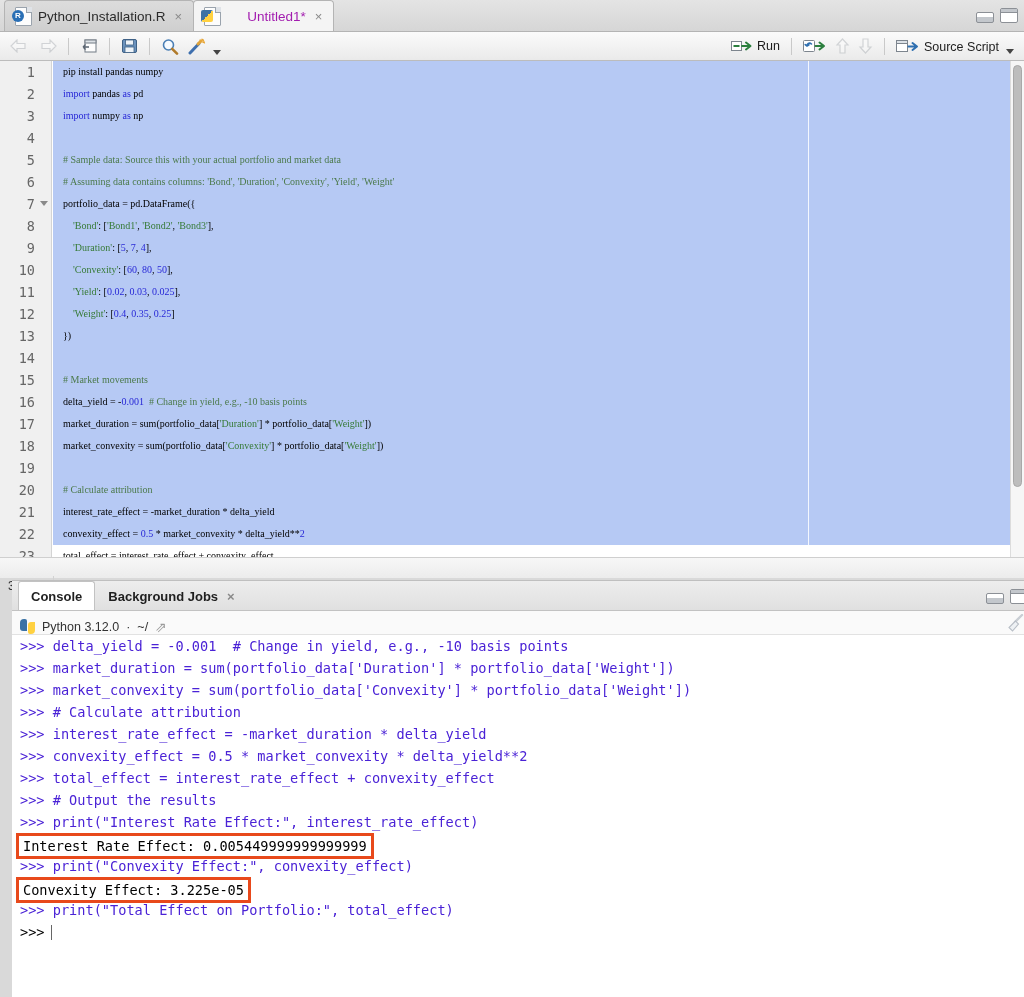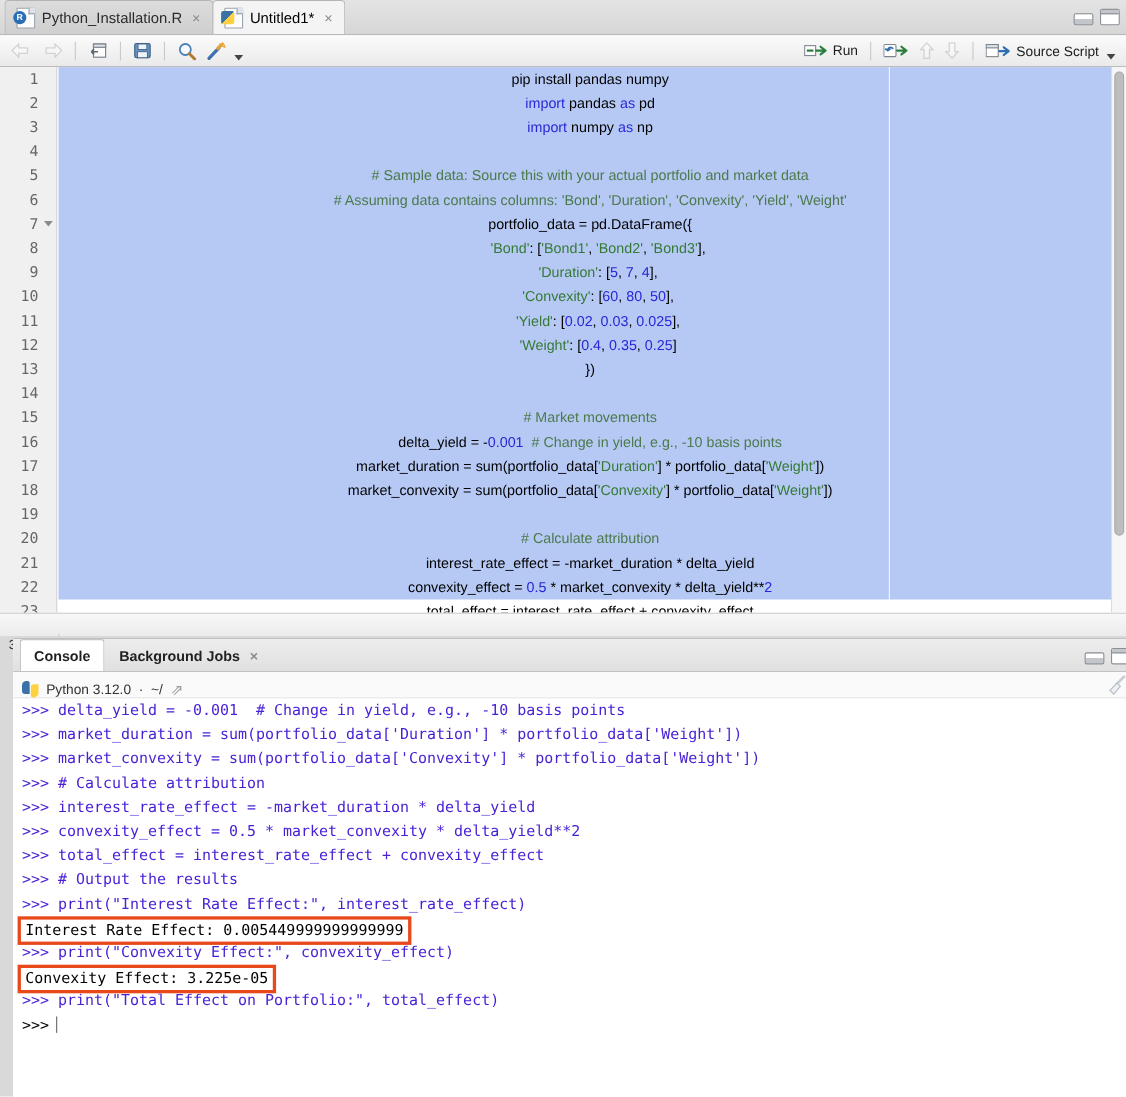--- a/index.html
+++ b/index.html
@@ -53,21 +53,21 @@
     box-sizing: border-box;
     cursor: default;
     white-space: nowrap;
   }
   .tab.active {
     background: #f4f4f4;
     color: #b03a26;
     z-index: 3;
   }
   .tab .tab-label { font-size: 13.5px; }
-  .tab.active .tab-label { color: #000000; }
+  .tab.active .tab-label { color: #a21caf; margin-left: 20px; }
   .tab-close {
     font-size: 13px;
     color: #8a8a8a;
     line-height: 1;
     margin-left: 2px;
     padding: 0 1px;
     cursor: pointer;
   }
   .file-ico {
     position: relative;
@@ -214,27 +214,26 @@
     position: absolute;
     left: 755px; top: 0; bottom: 0;
     width: 1px;
     background: #ffffff;
     opacity: .85;
   }
   .cline {
     position: relative;
     height: 22px;
     line-height: 22px;
-    font-family: Liberation Sans, sans-serif;
-    font-size: 13px;
+    font-family: Liberation Serif, serif;
+    font-size: 10px;
     color: #000000;
     white-space: pre;
     padding-left: 10px;
     box-sizing: border-box;
-    text-align: center;
   }
   .k-kw { color: #2727d6; }
   .k-cm { color: #4c7a4c; }
   .k-st { color: #367a36; }
   .k-nu { color: #2727d6; }
 
   .vscroll {
     position: absolute;
     right: 0; top: 0; bottom: 0;
     width: 14px;

